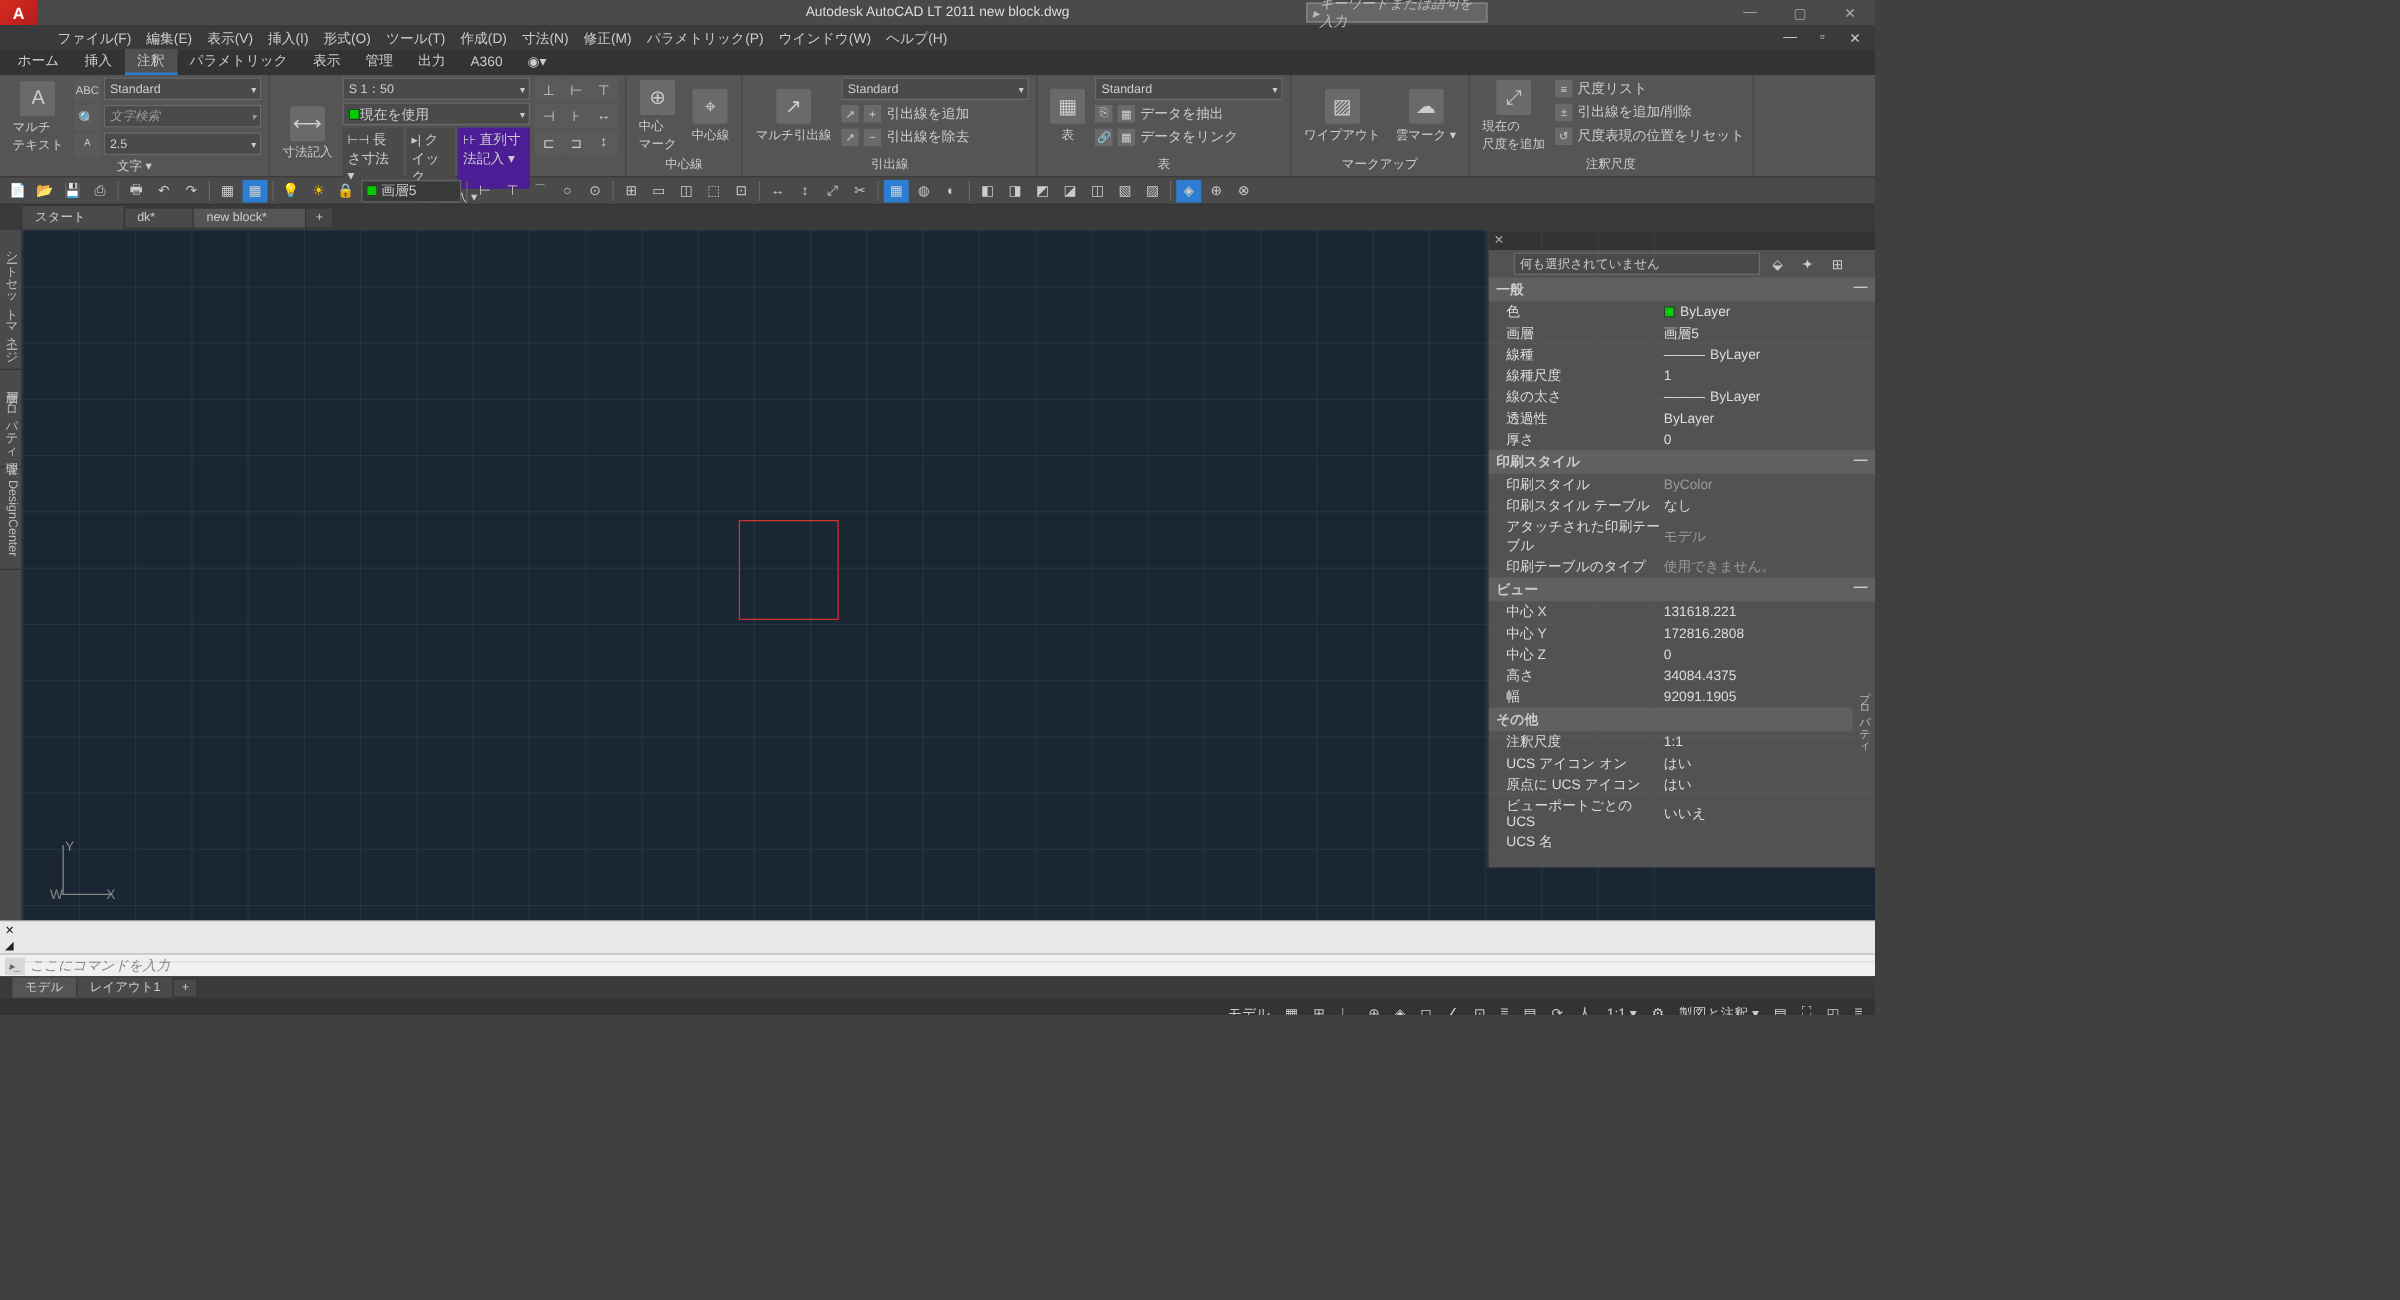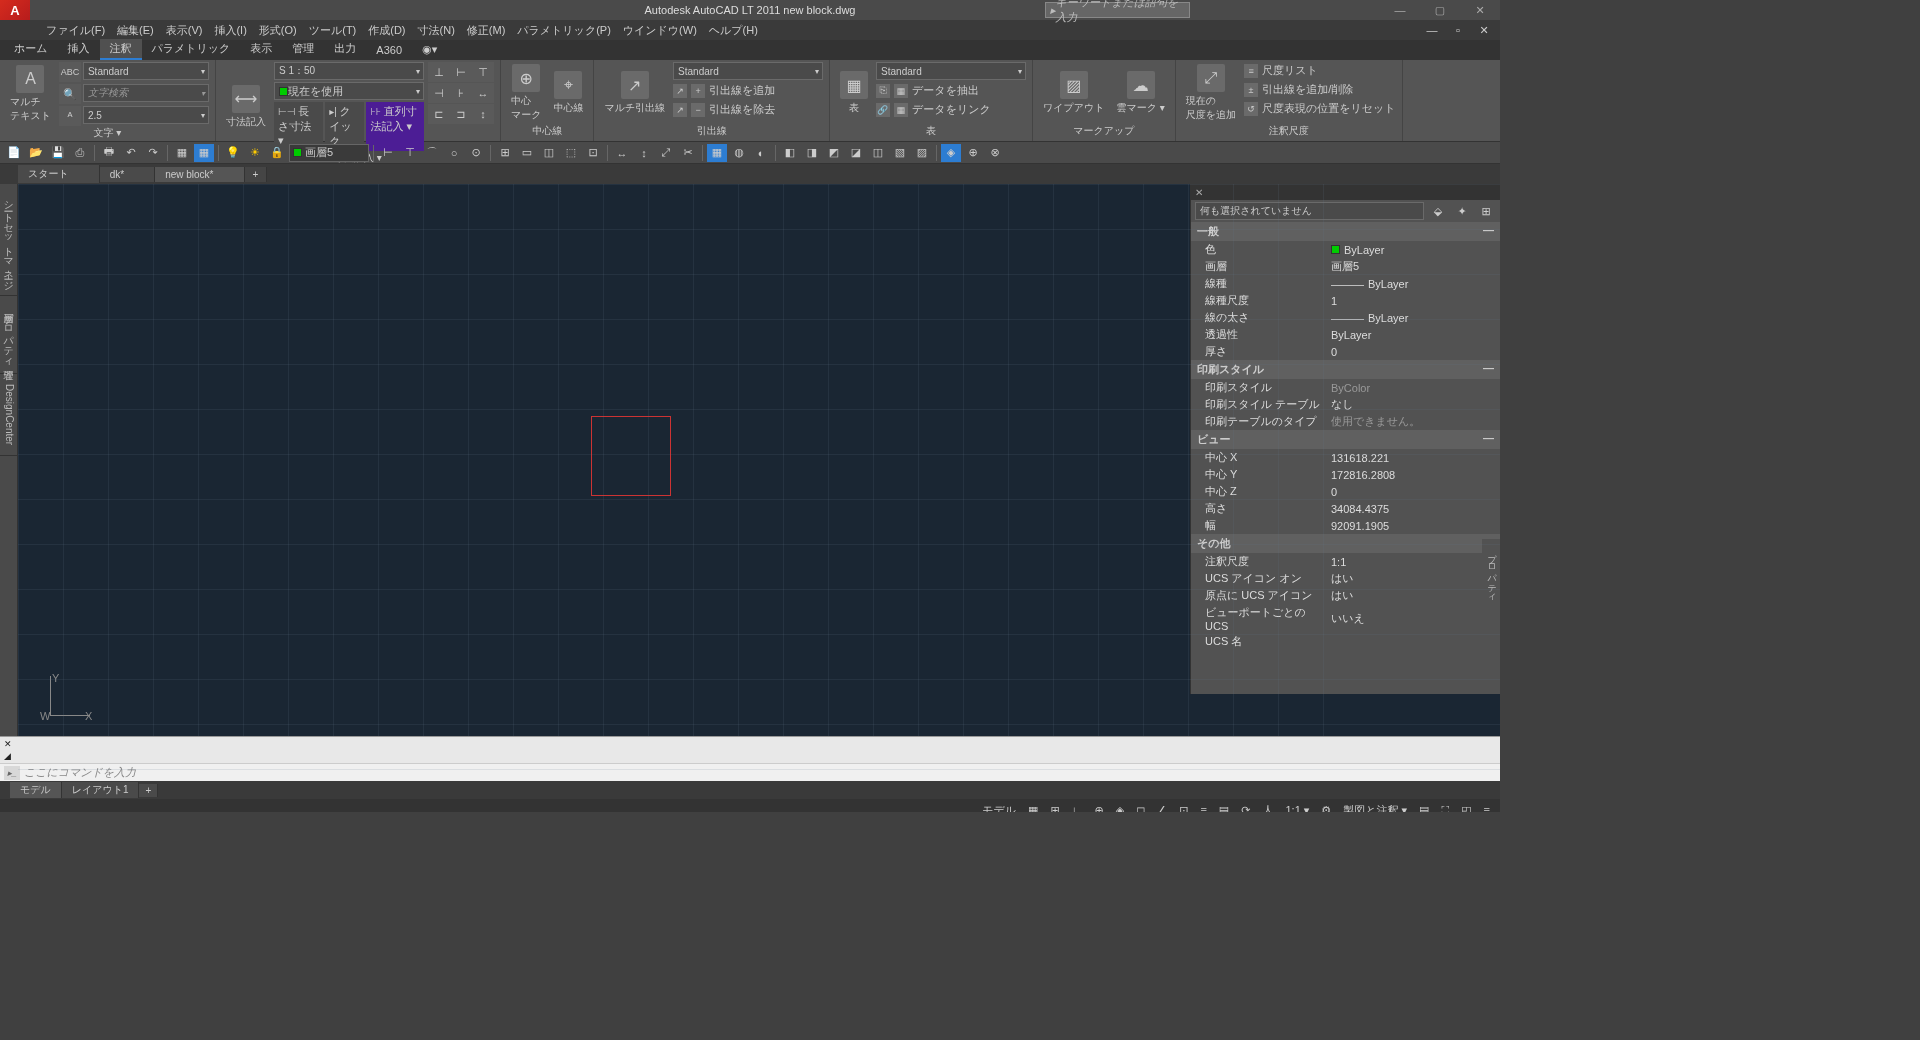--- a/index.html
+++ b/index.html
@@ -37,21 +37,21 @@
 .palette-tab { writing-mode: vertical-rl; padding: 10px 2px; font-size: 10px; color: #bbb; border-bottom: 1px solid #333; text-align: center; }
 .canvas { flex: 1; position: relative; background: #1a2633; }
 .grid-line { position: absolute; background: rgba(100,120,140,0.15); }
 .red-rect { position: absolute; left: 573px; top: 232px; width: 80px; height: 80px; border: 1px solid #cc3333; }
 .ucs { position: absolute; left: 12px; bottom: 12px; color: #888; font-size: 10px; }
 .ucs-y { position: absolute; left: 22px; bottom: 40px; }
 .ucs-x { position: absolute; left: 55px; bottom: 2px; }
 .ucs-line { position: absolute; background: #888; }
 .prop-panel { width: 310px; background: #525252; border-left: 1px solid #333; display: flex; flex-direction: column; position: absolute; right: 0; top: 0; height: 510px; }
 .prop-close { height: 16px; background: #333; display: flex; align-items: center; padding: 0 4px; color: #aaa; font-size: 10px; }
-.prop-header { height: 22px; display: flex; align-items: center; gap: 4px; padding: 0 4px; background: #525252; }
+.prop-header { height: 22px; display: flex; align-items: center; gap: 4px; padding: 0 20px; background: #525252; }
 .prop-select { flex: 1; background: #4a4a4a; border: 1px solid #6a6a6a; height: 18px; padding: 0 4px; font-size: 10px; display: flex; align-items: center; }
 .prop-section { background: #606060; padding: 2px 6px; font-size: 10px; font-weight: bold; display: flex; justify-content: space-between; }
 .prop-row { display: flex; padding: 1px 0; font-size: 10px; }
 .prop-key { width: 140px; padding-left: 14px; color: #ddd; }
 .prop-val { flex: 1; color: #ddd; display: flex; align-items: center; gap: 4px; }
 .swatch { width: 9px; height: 9px; background: #0c0; border: 1px solid #333; }
 .vtab-prop { position: absolute; right: 0; bottom: 130px; width: 18px; background: #525252; writing-mode: vertical-rl; padding: 8px 2px; font-size: 9px; color: #bbb; }
 .cmd-area { background: #e8e8e8; color: #222; padding: 2px 4px; font-size: 10px; border-top: 1px solid #999; }
 .cmd-line { white-space: pre; }
 .cmd-input { height: 18px; background: #f0f0f0; border-top: 1px solid #ccc; display: flex; align-items: center; padding: 0 4px; color: #888; font-style: italic; font-size: 10px; }
@@ -403,20 +403,24 @@
           <span>印刷スタイル</span>
           <span>—</span>
         </div>
       <div class="prop-row">
           <div class="prop-key">印刷スタイル</div>
           <div class="prop-val" style="color:#999">ByColor</div>
         </div>
       <div class="prop-row">
           <div class="prop-key">印刷スタイル テーブル</div>
           <div class="prop-val">なし</div>
+        </div>
+      <div class="prop-row">
+          <div class="prop-key">アタッチされた印刷テーブル</div>
+          <div class="prop-val" style="color:#999">モデル</div>
         </div>
       <div class="prop-row">
           <div class="prop-key">印刷テーブルのタイプ</div>
           <div class="prop-val" style="color:#999">使用できません。</div>
         </div>
       <div class="prop-section">
           <span>ビュー</span>
           <span>—</span>
         </div>
       <div class="prop-row">

